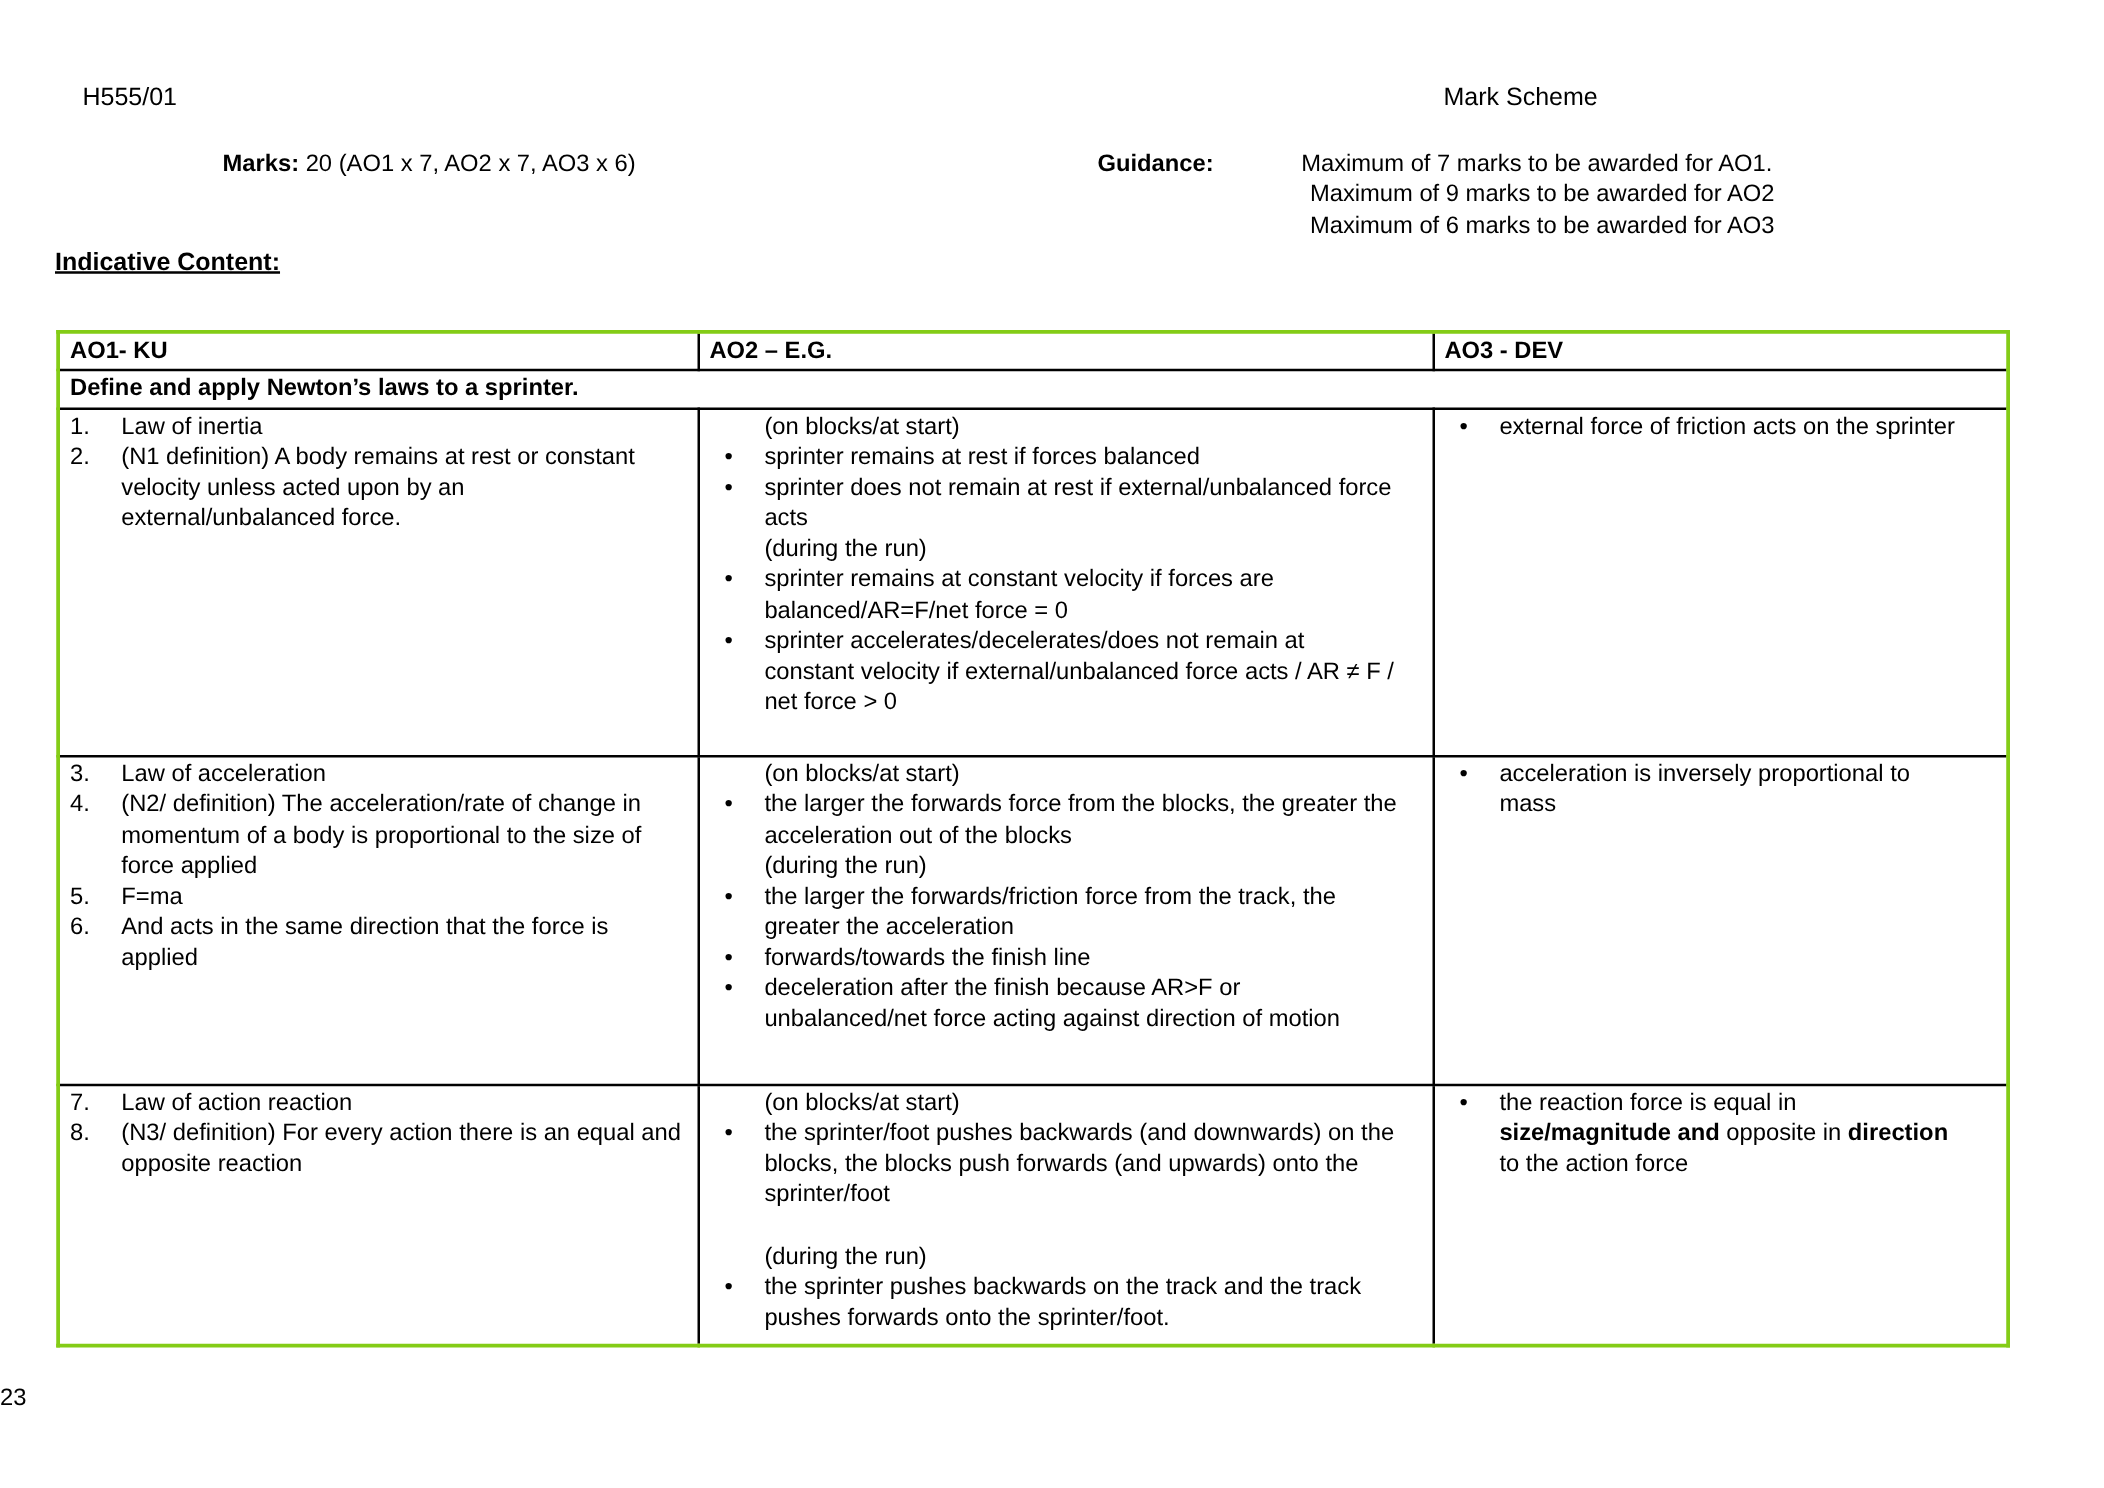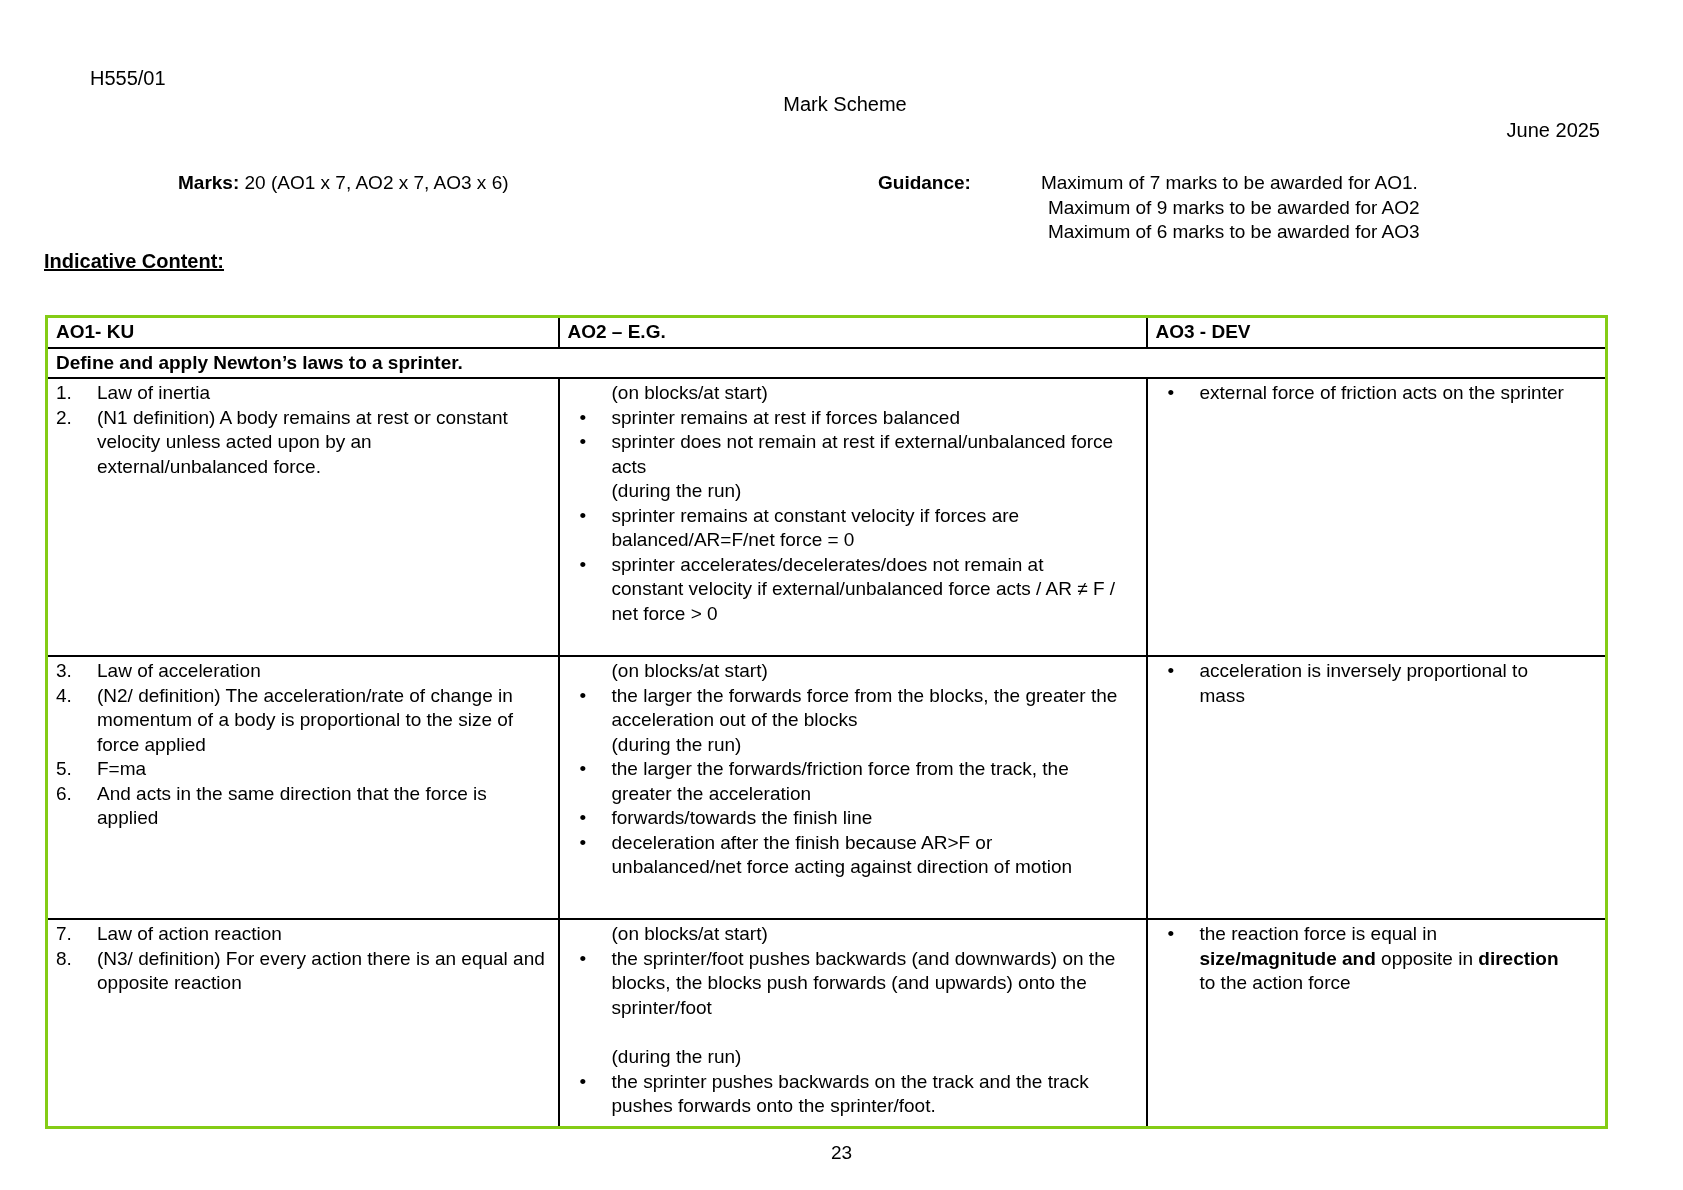--- a/index.html
+++ b/index.html
@@ -10,23 +10,22 @@
     background:#ffffff;
     color:#000000;
     font-family:"Liberation Sans", sans-serif;
     font-size:19px;
     line-height:1.29;
     overflow:hidden;
   }
   
   .doc-header{
     display:flex;
-    padding:66px 83px 0 90px;
+    padding:66px 83px 0 66px;
     font-size:20px;
-    flex-direction:column;
   }
   .doc-header .hleft{flex:1;text-align:left;}
   .doc-header .hcenter{flex:1;text-align:center;}
   .doc-header .hright{flex:1;text-align:right;}
 
   
   .info-row{position:relative;margin-top:28px;height:78px;}
   .marks{position:absolute;left:140px;top:0;}
   .marks b{font-weight:bold;margin-left:38px;}
   .guidance{position:absolute;left:878px;top:0;display:flex;gap:33px;}
@@ -70,34 +69,32 @@
   .num-item .t{flex:1;}
 
   .bullet-item{display:flex;padding-left:12px;}
   .bullet-item .b{flex:none;width:32px;}
   .bullet-item .t{flex:1;}
   .label-line{padding-left:44px;}
   .gap-line{height:25px;}
 
   .page-number{
     width:1683px;
-    text-align:center;
-    margin-top:12px;
+    margin-top:29px;
     font-size:19px;
   }
 </style>
 </head>
 <body>
 
 <div class="page">
 
   <div class="doc-header">
     <span class="hleft">H555/01</span>
     <span class="hcenter">Mark Scheme</span>
-    <span class="hright">June 2025</span>
   </div>
 
   <div class="info-row">
     <div class="marks">
       <b>Marks:</b>
       <span>20 (AO1 x 7, AO2 x 7, AO3 x 6)</span>
     </div>
     <div class="guidance">
       <span class="glabel">Guidance:</span>
       <div class="guidance-lines">

